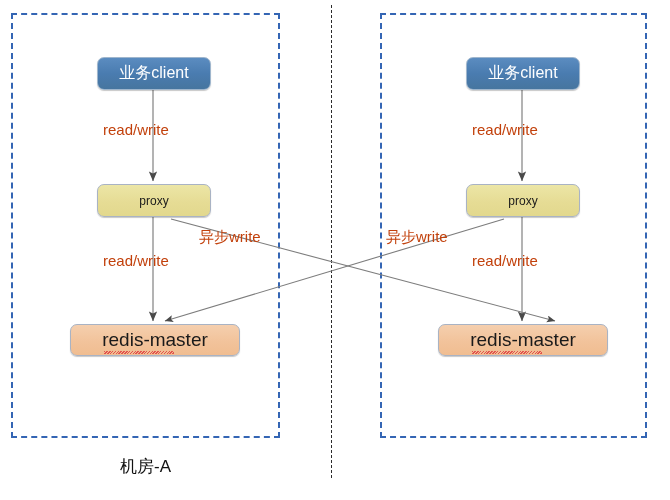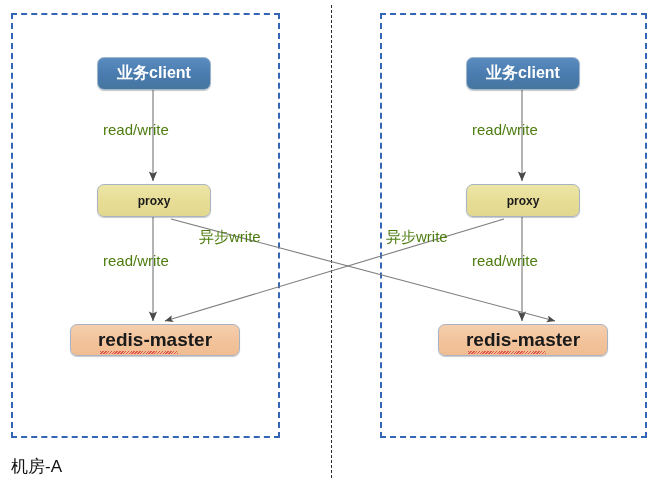--- a/index.html
+++ b/index.html
@@ -29,21 +29,20 @@
   .node {
     position: absolute;
     box-sizing: border-box;
     border-radius: 7px;
     display: flex;
     align-items: center;
     justify-content: center;
     text-align: center;
     white-space: nowrap;
     box-shadow: 0 1px 1px rgba(0,0,0,0.22);
-    font-weight: bold;
   }
   .node-client {
     background: linear-gradient(to bottom, #5b8cc0 0%, #4a7cb0 50%, #46759f 100%);
     border: 1px solid #9fb6cd;
     color: #ffffff;
     font-size: 16px;
   }
   .node-proxy {
     background: linear-gradient(to bottom, #ece6a6 0%, #e6dc95 55%, #e2d88d 100%);
     border: 1px solid #a9b3c4;
@@ -70,29 +69,30 @@
     background-image: repeating-linear-gradient(
       135deg,
       #e04040 0px, #e04040 1px,
       rgba(255,255,255,0) 1px, rgba(255,255,255,0) 2px
     );
     opacity: .85;
   }
   .edge-label {
     position: absolute;
     font-size: 15px;
-    color: #4d7c0f;
+    color: #c2410c;
     white-space: nowrap;
     background: transparent;
   }
   .zone-caption {
     position: absolute;
     font-size: 17px;
     color: #111111;
     white-space: nowrap;
+    text-align: center;
   }
   svg.wires {
     position: absolute;
     left: 0;
     top: 0;
     width: 670px;
     height: 500px;
     pointer-events: none;
   }
 </style>

